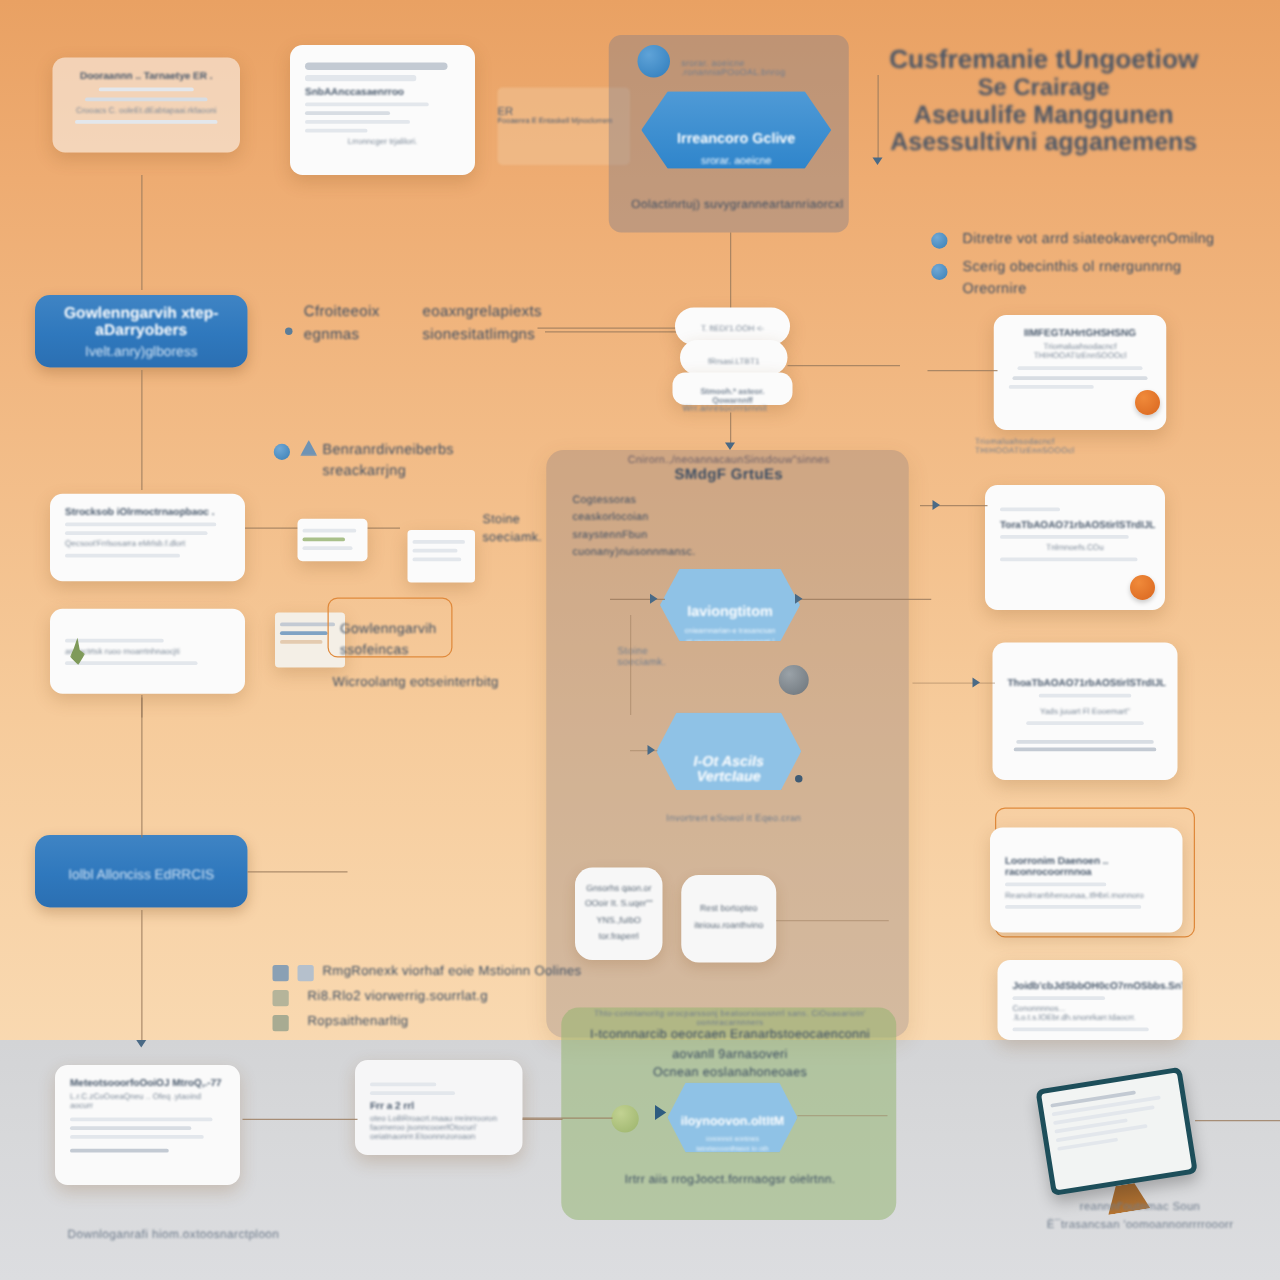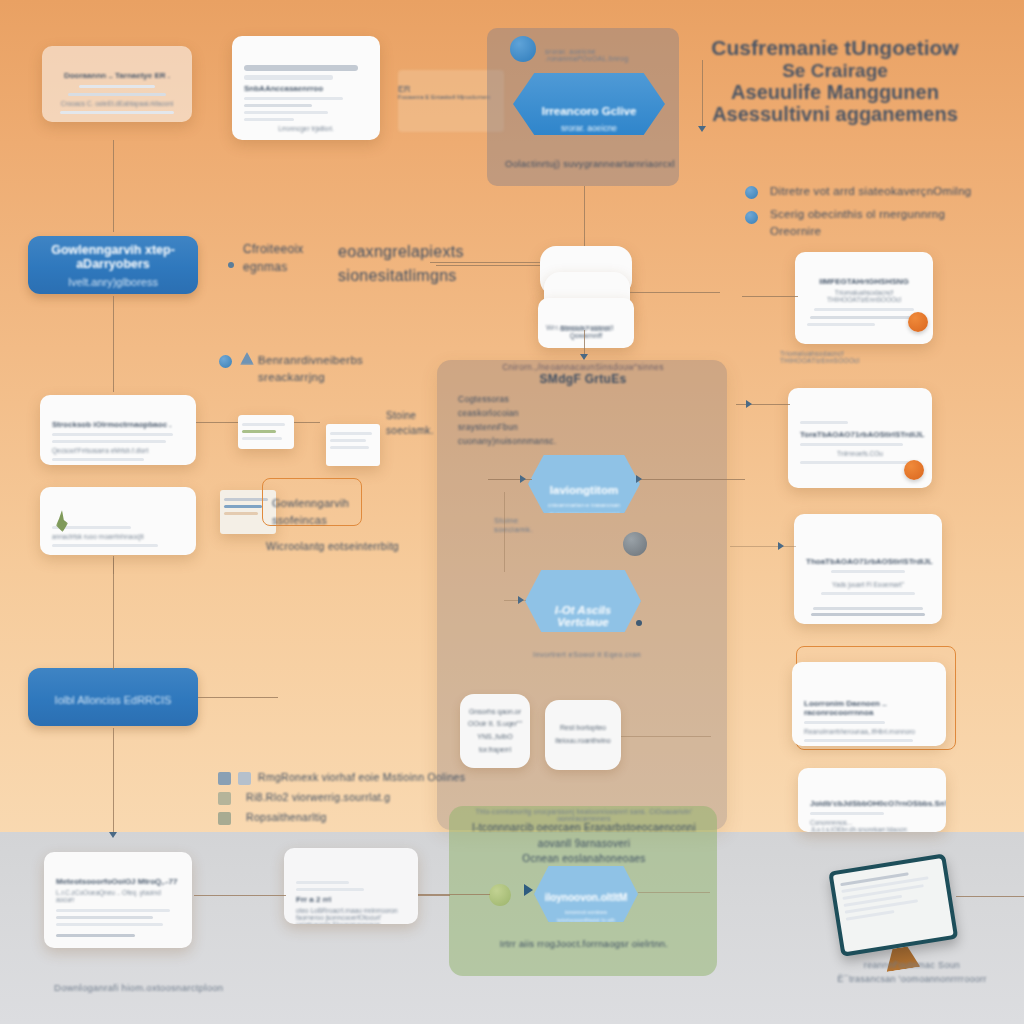--- a/index.html
+++ b/index.html
@@ -42,21 +42,21 @@
     box-shadow:0 3px 9px rgba(120,70,20,.18);
   }
   .hex .h1{ font-size:11.5px; font-weight:bold; color:#fff; filter:blur(0.8px);margin-top:44px; }
   .hex .h2{ font-size:8.5px; color:#eef6fc; margin-top:5px; line-height:1.5; filter:blur(0.9px); }
   .hex.strong{ background:linear-gradient(180deg,#4f9ad6 0%, #2f85cb 100%); }
 
   
   .card{
     position:absolute; background:#fbfbfb; border-radius:10px;
     box-shadow:0 5px 14px rgba(130,80,30,.22);
-    overflow:hidden; padding:25px 12px;
+    overflow:hidden; padding:10px 12px;
   }
   .card.ghost{ background:rgba(252,252,252,.92); }
   .card .ch{ font-size:8px; font-weight:bold; color:#4a5a6d; filter:blur(0.8px); text-align:center; }
   .card .cs{ font-size:6.5px; color:#7d8a99; filter:blur(0.8px); text-align:center; margin-top:3px; }
   .ln{ height:3px; border-radius:2px; background:#d8dde3; margin:4px 0; }
   .ln.s{ background:#e3e7ec; }
   .ln.d{ background:#c3cad3; }
 
   
   .oframe{
@@ -201,21 +201,21 @@
     <div class="t2">Iolbl Allonciss EdRRCIS</div>
   </div>
   <div class="vline" style="left:113px; top:558px; height:112px;"></div>
   <div class="vline" style="left:113px; top:728px; height:108px;"></div>
   <div class="arrow down" style="left:109px; top:832px;"></div>
   <div class="hline" style="left:198px; top:697px; width:80px;"></div>
 
   <div class="bt" style="position:absolute; left:243px; top:240px; width:110px; font-size:12px; line-height:1.5;">Cfroiteeoix
   egnmas</div>
   <div class="dotsm" style="left:228px; top:262px;"></div>
-  <div class="bt" style="position:absolute; left:338px; top:240px; width:130px; font-size:16px; line-height:1.5;">eoaxngrelapiexts
+  <div class="bt" style="position:absolute; left:338px; top:240px; width:130px; font-size:12px; line-height:1.5;">eoaxngrelapiexts
 sionesitatlimgns</div>
   <div class="hline" style="left:436px; top:265px; width:110px;"></div>
 
   <div class="bullet" style="left:219px; top:355px;"></div>
   <div class="bt" style="position:absolute; left:258px; top:352px; width:160px; font-size:11.5px; line-height:1.5;">Benranrdivneiberbs
 sreackarrjng</div>
   <div class="tiny" style="left:240px; top:352px; width:14px; height:13px; background:#6f93b4; clip-path:polygon(50% 0,100% 100%,0 100%);"></div>
 
   <div class="card" style="left:540px; top:246px; width:92px; height:30px; border-radius:16px;">
     <div class="cs" style="margin-top:4px;">T. ftEDI'1.OOH &lt;-</div>

